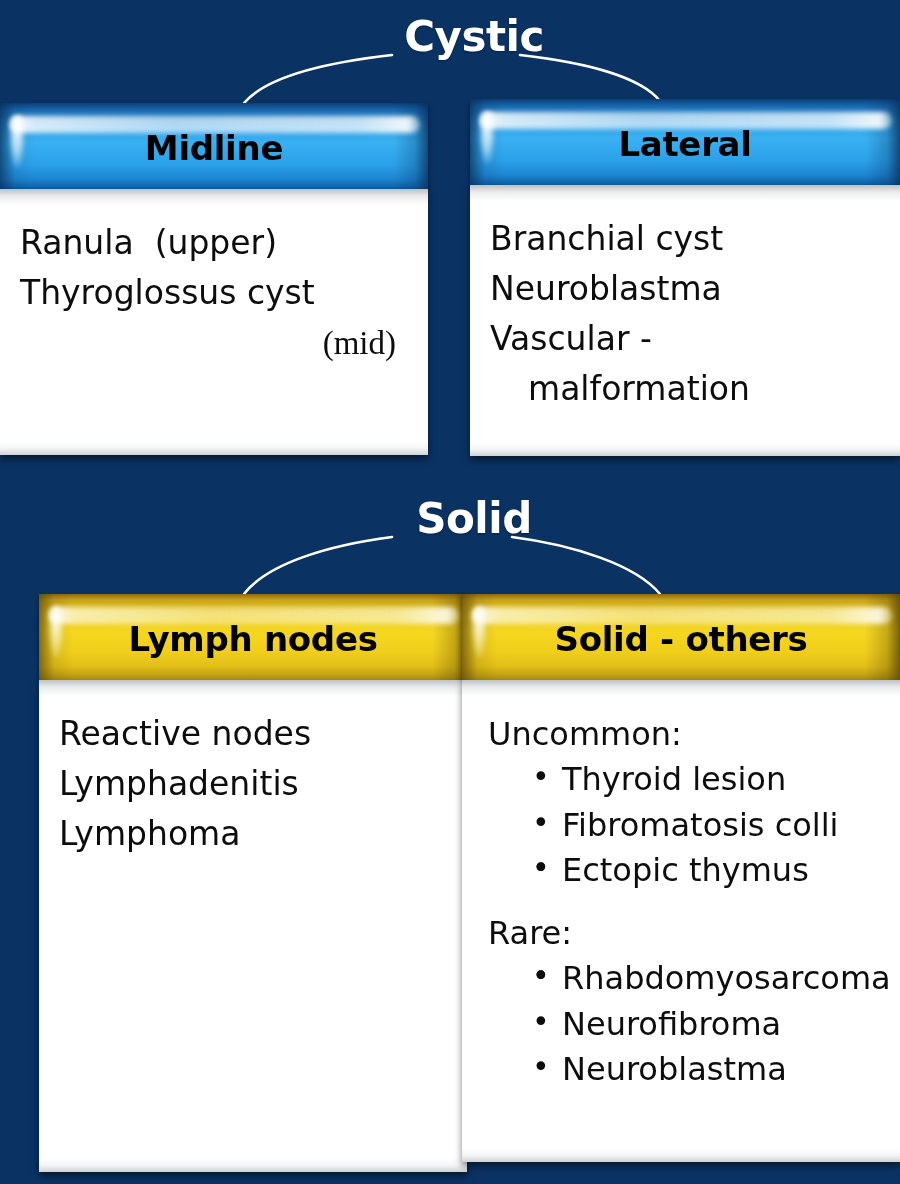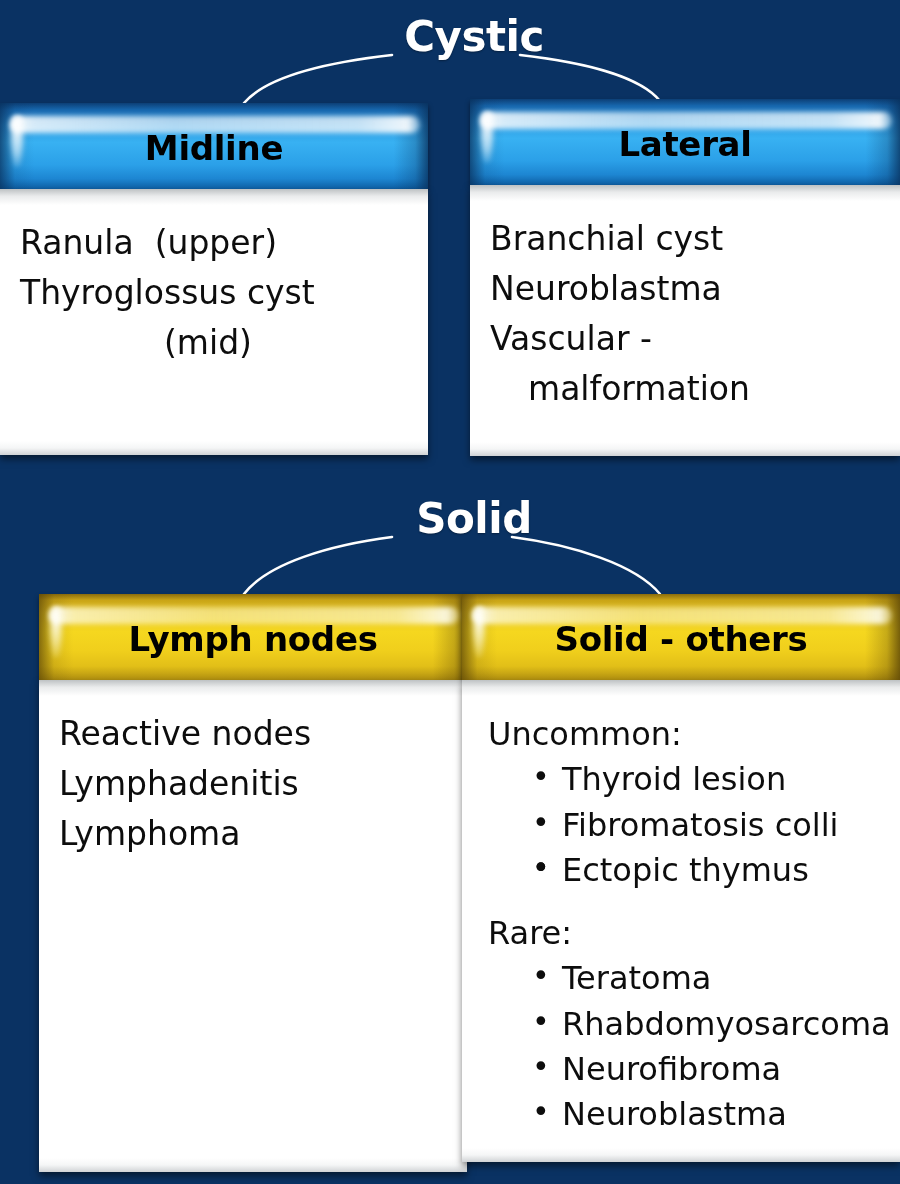--- a/index.html
+++ b/index.html
@@ -222,21 +222,21 @@
   }
 
   
   .txt-line {
     color: #0d0d0d;
     font-size: 33px;
     line-height: 1.52;
     white-space: pre;
     font-family: "DejaVu Sans", "Liberation Sans", sans-serif;
   }
-  .txt-line.align-right { text-align: center; padding-right: 18px; }
+  .txt-line.align-right { text-align: right; padding-right: 18px; font-family: Liberation Serif, serif; }
   .txt-line.indent-1 { padding-left: 38px; }
 
   .group-label {
     color: #0d0d0d;
     font-size: 32px;
     line-height: 1.45;
     margin-top: 2px;
   }
   .bullet-list {
     list-style: none;
@@ -370,21 +370,20 @@
             <span>Ectopic thymus</span>
           </li>
         </ul>
 
         <div class="spacer-sm"></div>
 
         <div class="group-label">Rare:</div>
         <ul class="bullet-list">
           <li>
             <span class="bul">•</span>
-            <span>Teratoma</span>
           </li>
           <li>
             <span class="bul">•</span>
             <span>Rhabdomyosarcoma</span>
           </li>
           <li>
             <span class="bul">•</span>
             <span>Neurofibroma</span>
           </li>
           <li>

